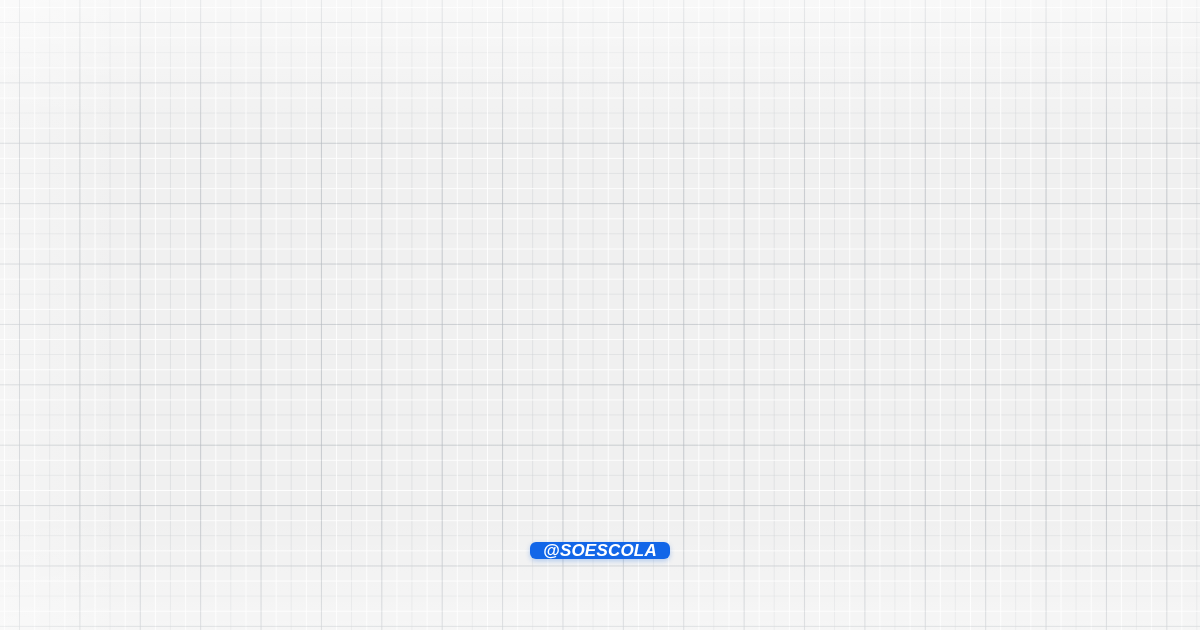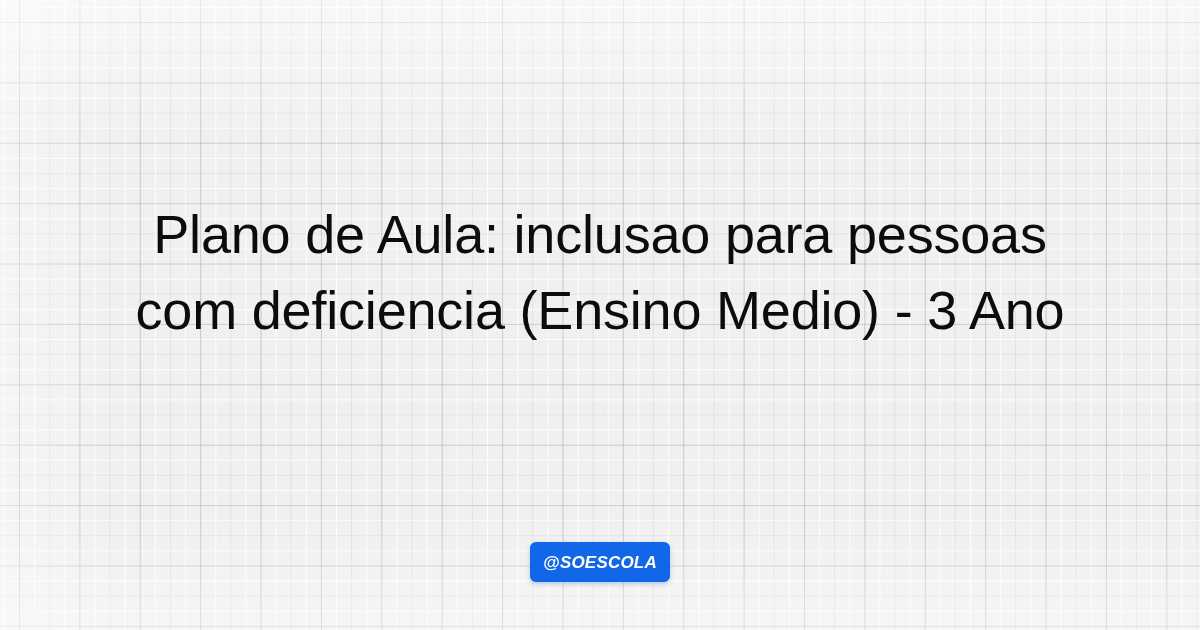--- a/index.html
+++ b/index.html
@@ -103,21 +103,21 @@
     top: 542px;
     display: flex;
     justify-content: center;
     align-items: flex-start;
   }
 
   .badge {
     display: inline-flex;
     align-items: center;
     justify-content: center;
-    height: 40px;
+    height: 17px;
     padding: 0 13px;
     box-sizing: border-box;
     border-radius: 6px;
     background-color: #1266e8;
     box-shadow: 0 2px 5px rgba(30,110,230,0.30);
   }
 
   .badge-text {
     font-family: "Liberation Sans", sans-serif;
     font-size: 17px;
@@ -133,24 +133,20 @@
 <body>
 
 <div class="card">
 
   <div class="grid-bg">
     <div class="grid-fine"></div>
     <div class="grid-coarse"></div>
     <div class="grid-wash"></div>
   </div>
 
-  <div class="title-block">
-    <span class="title-line">Plano de Aula: inclusao para pessoas</span>
-    <span class="title-line">com deficiencia (Ensino Medio) - 3 Ano</span>
-  </div>
 
   <div class="badge-row">
     <div class="badge">
       <span class="badge-text">@SOESCOLA</span>
     </div>
   </div>
 
 </div>
 
 </body></html>

